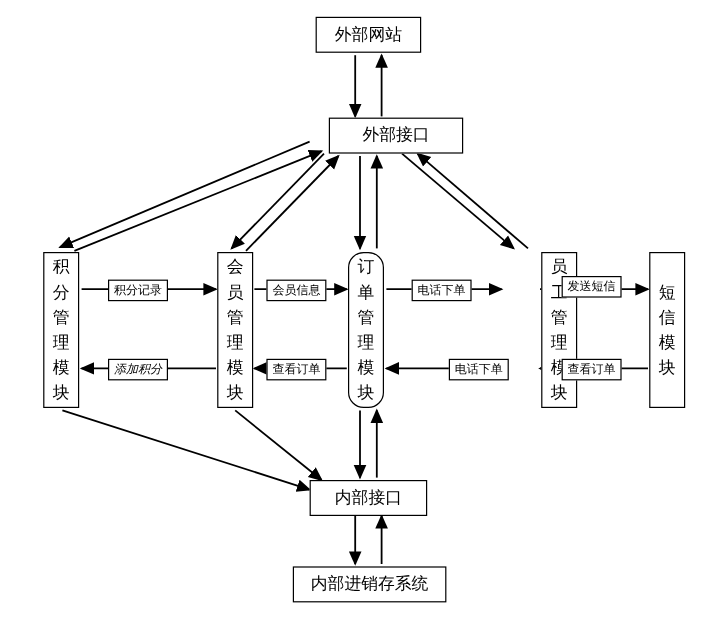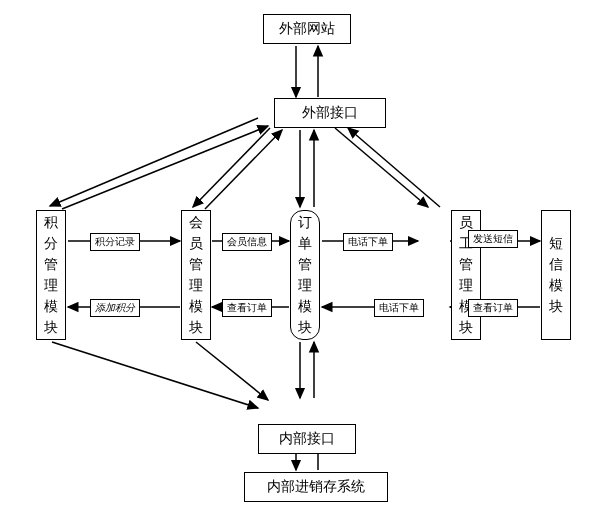--- a/index.html
+++ b/index.html
@@ -107,24 +107,24 @@
 <div class="box vbox" style="left:290px; top:210px;border-radius:13px;">
     <span>订单管理模块</span>
   </div>
 <div class="box vbox" style="left:419px; top:210px;margin-left:32px;">
     <span>员工管理模块</span>
   </div>
 <div class="box vbox" style="left:541px; top:210px;">
     <span>短信模块</span>
   </div>
 
-<div class="box hbox" style="left:258px; top:400px; width:98px; height:30px;margin-top:24px;">
+<div class="box hbox" style="left:258px; top:400px; width:98px; height:30px;">
     <span>内部接口</span>
   </div>
-<div class="box hbox" style="left:244px; top:472px; width:144px; height:30px;">
+<div class="box hbox" style="left:244px; top:472px; width:128px; height:30px;">
     <span>内部进销存系统</span>
   </div>
 
 <div class="edgelbl" style="left:90px;  top:233px;">积分记录</div>
 <div class="edgelbl" style="left:90px;  top:299px;font-style:italic;">添加积分</div>
 <div class="edgelbl" style="left:222px; top:233px;">会员信息</div>
 <div class="edgelbl" style="left:222px; top:299px;">查看订单</div>
 <div class="edgelbl" style="left:343px; top:233px;">电话下单</div>
 <div class="edgelbl" style="left:343px; top:299px;margin-left:31px;">电话下单</div>
 <div class="edgelbl" style="left:468px; top:230px;">发送短信</div>

